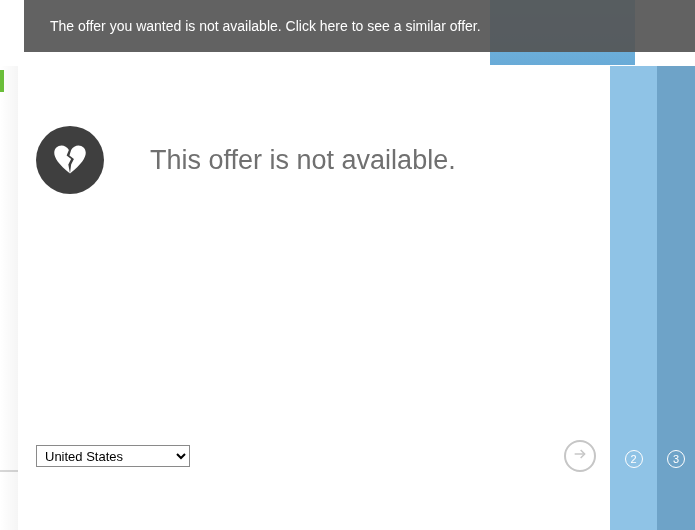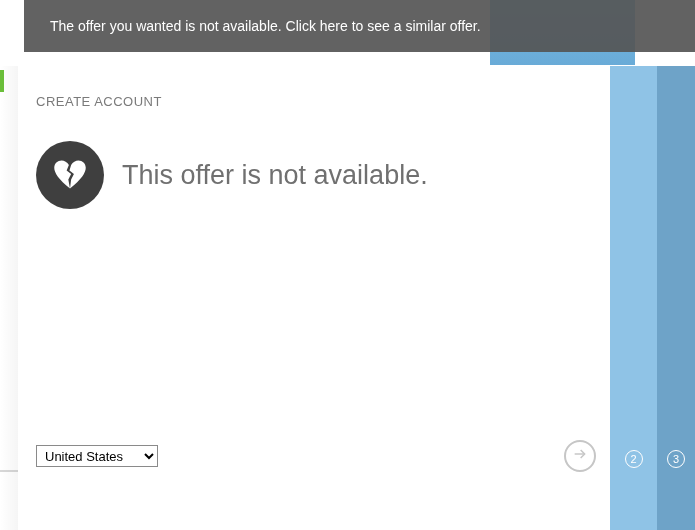--- a/index.html
+++ b/index.html
@@ -125,21 +125,21 @@
     display: flex;
     align-items: center;
     justify-content: center;
     cursor: pointer;
   }
 
   .msg-row {
     display: flex;
     align-items: center;
     margin-top: 32px;
-    gap: 18px;
+    gap: 46px;
   }
   .icon-circle {
     width: 68px; height: 68px;
     background: #3f3f3f;
     border-radius: 50%;
     display: flex;
     align-items: center;
     justify-content: center;
     flex-shrink: 0;
   }
@@ -155,21 +155,21 @@
     position: absolute;
     left: 18px; right: 14px; bottom: 58px;
     display: flex;
     align-items: center;
     justify-content: space-between;
   }
   .country-select {
     font-family: "Segoe UI", Arial, sans-serif;
     font-size: 13px;
     height: 22px;
-    width: 122px;
+    width: 154px;
     border: 1px solid #8a8a8a;
     background: #fff;
     padding-left: 4px;
   }
   .next-btn {
     width: 32px; height: 32px;
     border: 2px solid #c6c6c6;
     border-radius: 50%;
     display: flex;
     align-items: center;
@@ -199,21 +199,20 @@
   </div>
   <div class="rail-narrow">
     <div class="step-badge">
       <span>3</span>
     </div>
   </div>
 
   <div class="panel-shadow-left"></div>
 
   <div class="panel">
-    <div class="create-label">CREATE ACCOUNT</div>
 
     <div class="close-btn">
       <span>
         <svg viewBox="0 0 16 16">
             <line x1="2" y1="2" x2="14" y2="14" stroke="#555" stroke-width="2.4"></line>
             <line x1="14" y1="2" x2="2" y2="14" stroke="#555" stroke-width="2.4"></line>
           </svg>
       </span>
     </div>
 

